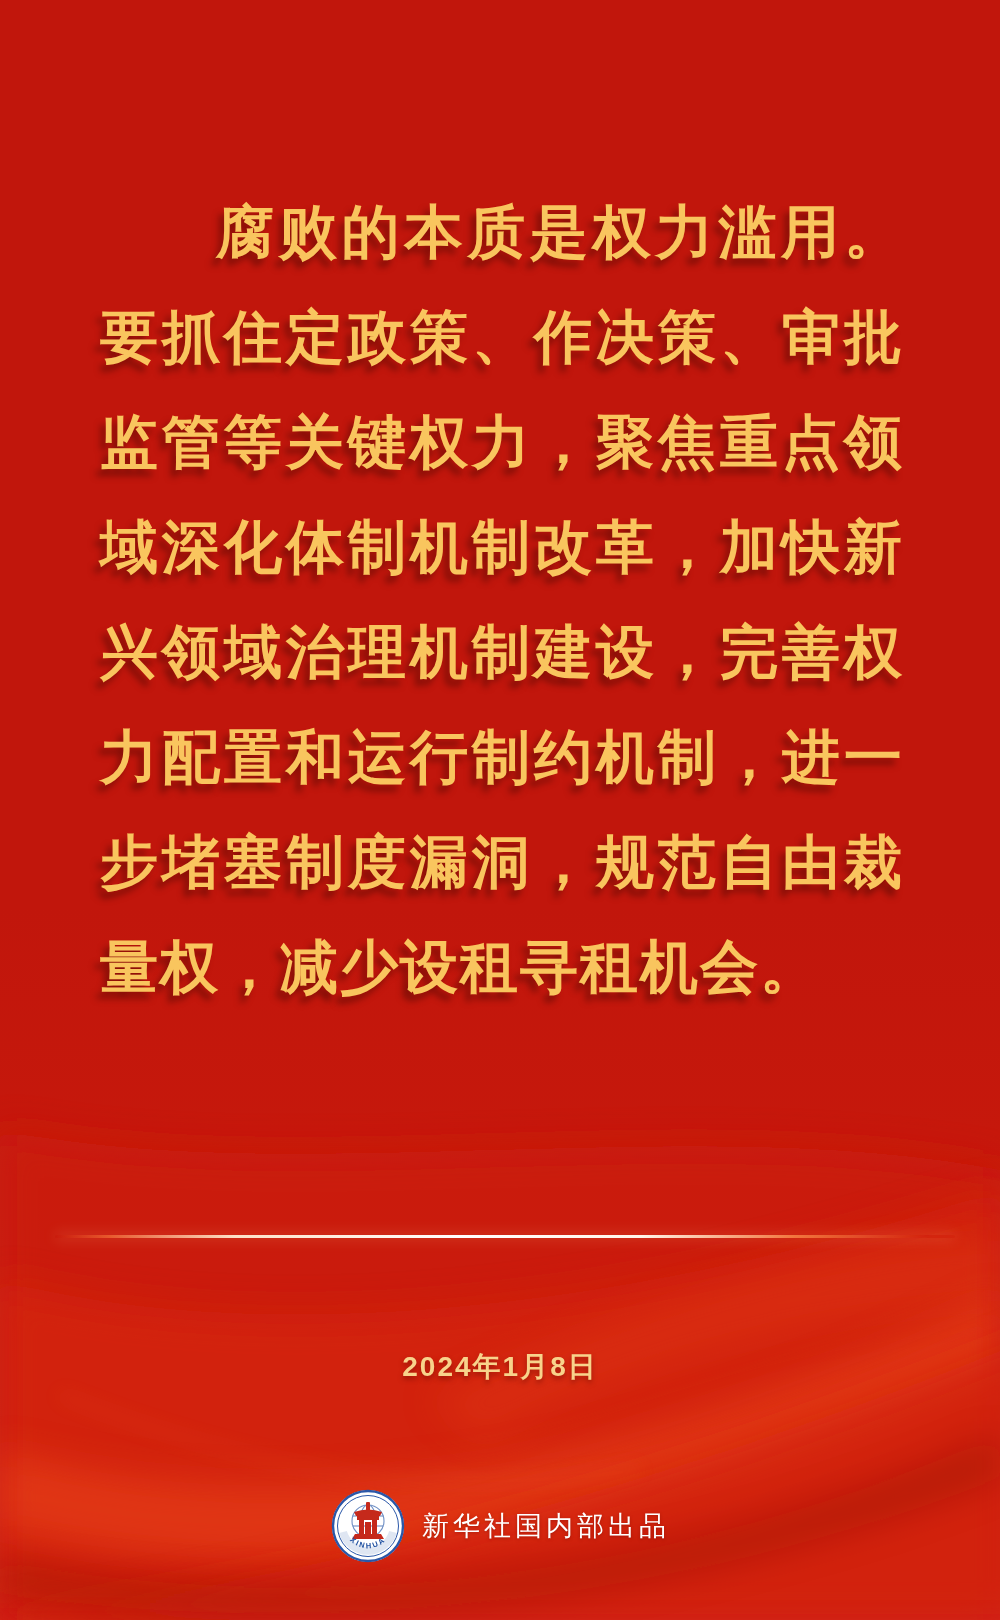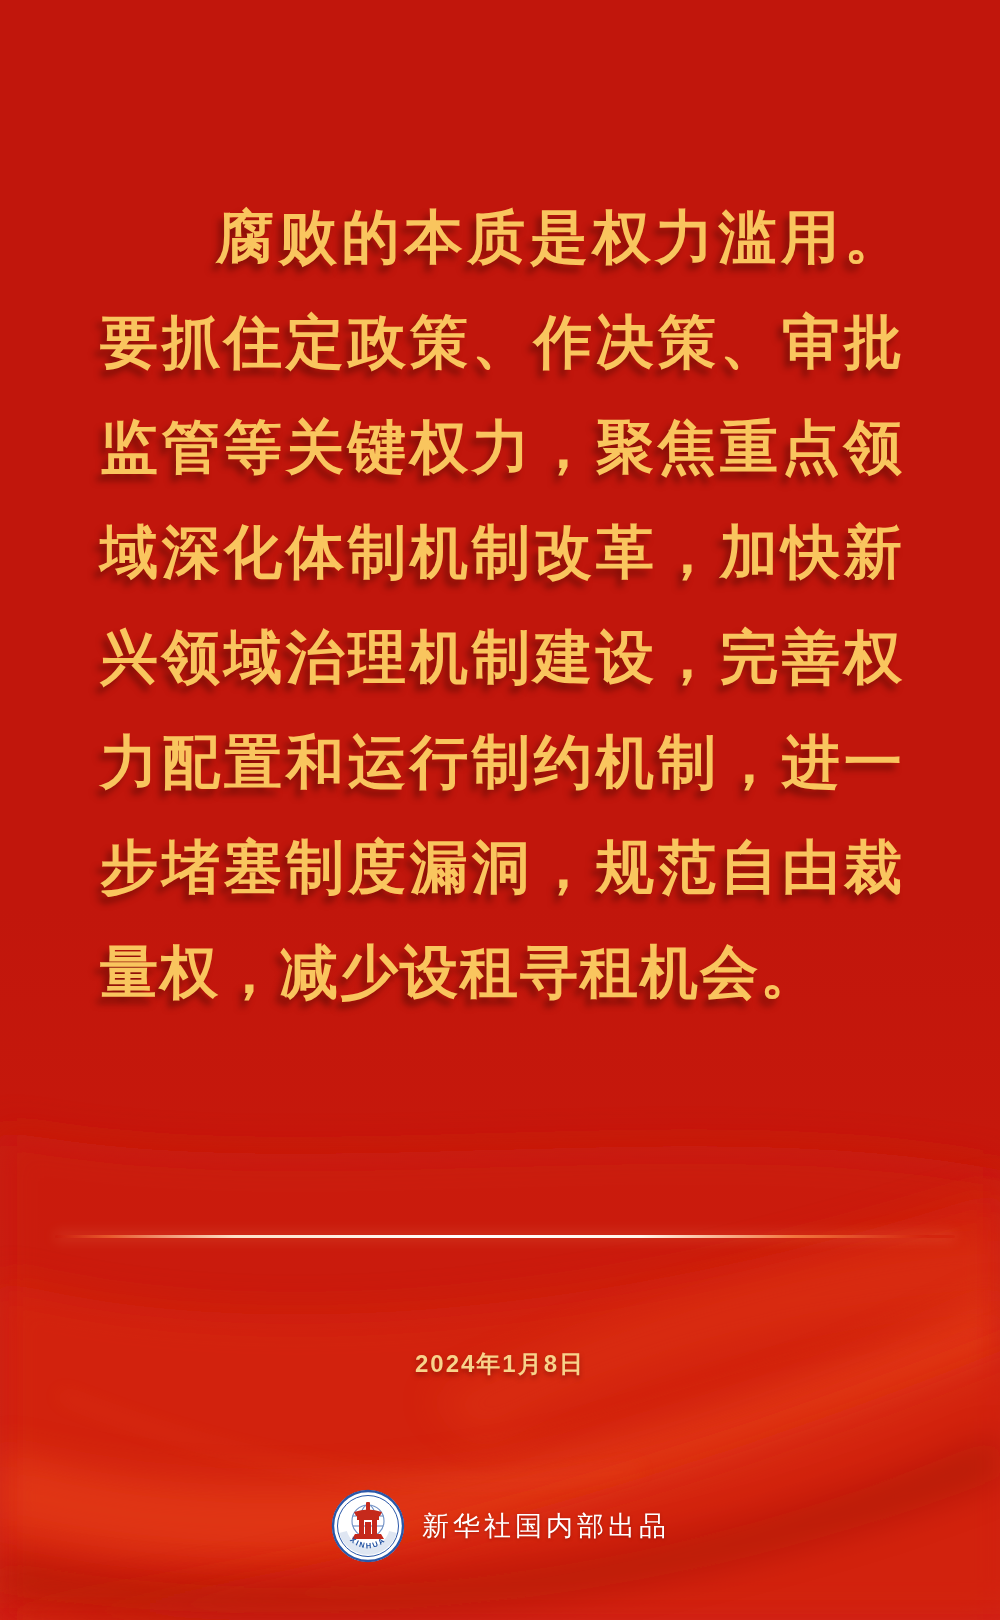--- a/index.html
+++ b/index.html
@@ -7,21 +7,21 @@
     position:relative;
     width:1000px;height:1620px;
     margin:0 auto;
     overflow:hidden;
     background:linear-gradient(180deg,#c1160c 0%,#c1160c 56%,#c6180c 70%,#cd1d0e 88%,#d1200f 100%);
     font-family:"Liberation Sans",sans-serif;
   }
   .silk{position:absolute;left:0;top:0;width:1000px;height:1620px;pointer-events:none;}
   .quote{
     position:absolute;left:100px;top:184px;width:804px;margin:0;
-    font-family:Liberation Sans, sans-serif;
+    font-family:Liberation Mono, monospace;
     font-weight:bold;
     font-size:58px;line-height:105px;letter-spacing:2px;
     color:#f9c55e;
     text-align:justify;
     text-indent:2em;
     text-shadow:-5px 7px 6px rgba(100,10,4,0.65);
   }
   .divider{
     position:absolute;top:1235px;left:55px;width:900px;height:3px;border-radius:2px;
     background:linear-gradient(90deg,
@@ -34,21 +34,21 @@
       rgba(255,120,60,0) 97%);
     box-shadow:0 0 14px rgba(255,190,130,0.45);
   }
   .attribution{
     position:absolute;left:0;top:1288px;width:100%;margin:0;text-align:center;
     font-size:37px;font-weight:bold;letter-spacing:1px;
     color:#f8d38b;text-shadow:0 3px 5px rgba(100,10,4,0.5);
   }
   .date{
     position:absolute;left:0;top:1348px;width:100%;margin:0;text-align:center;
-    font-size:24px;font-weight:bold;letter-spacing:2px;
+    font-size:28px;font-weight:bold;letter-spacing:2px;
     color:#f8d38b;text-shadow:0 3px 5px rgba(100,10,4,0.5);
   }
   .footer{
     position:absolute;left:0;top:1488px;width:100%;
     display:flex;align-items:center;justify-content:center;gap:16px;
   }
   .logo{flex:0 0 auto;display:block;}
   .publisher{
     color:#ffffff;font-size:27px;letter-spacing:4px;
     text-shadow:0 1px 3px rgba(120,15,5,0.5);

